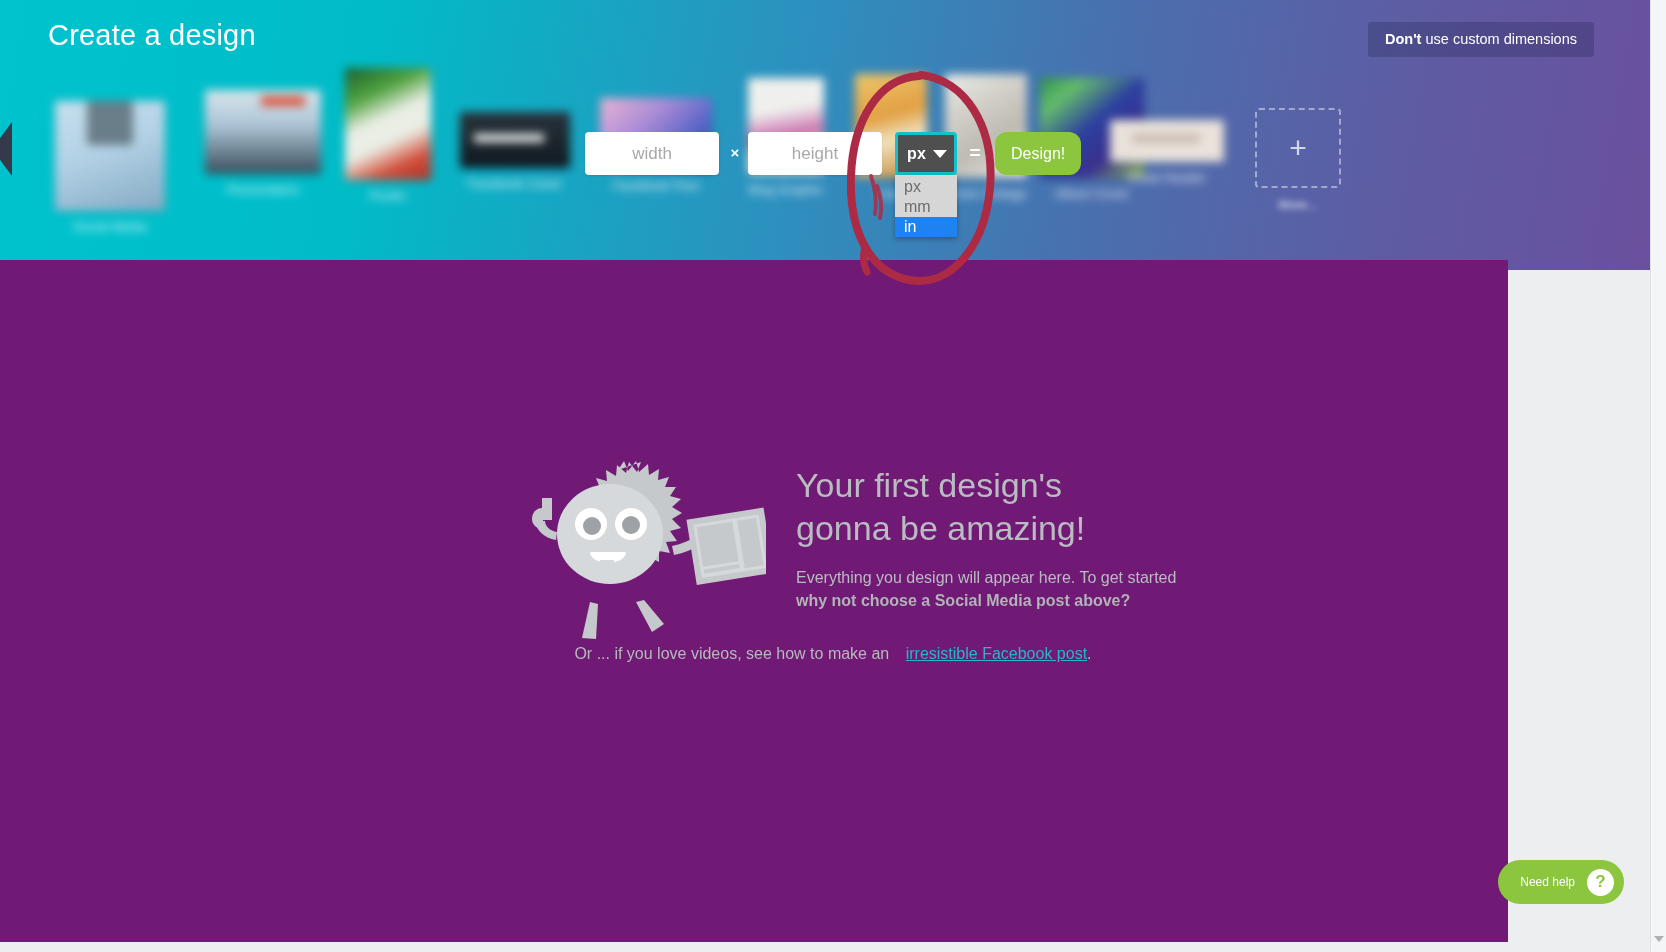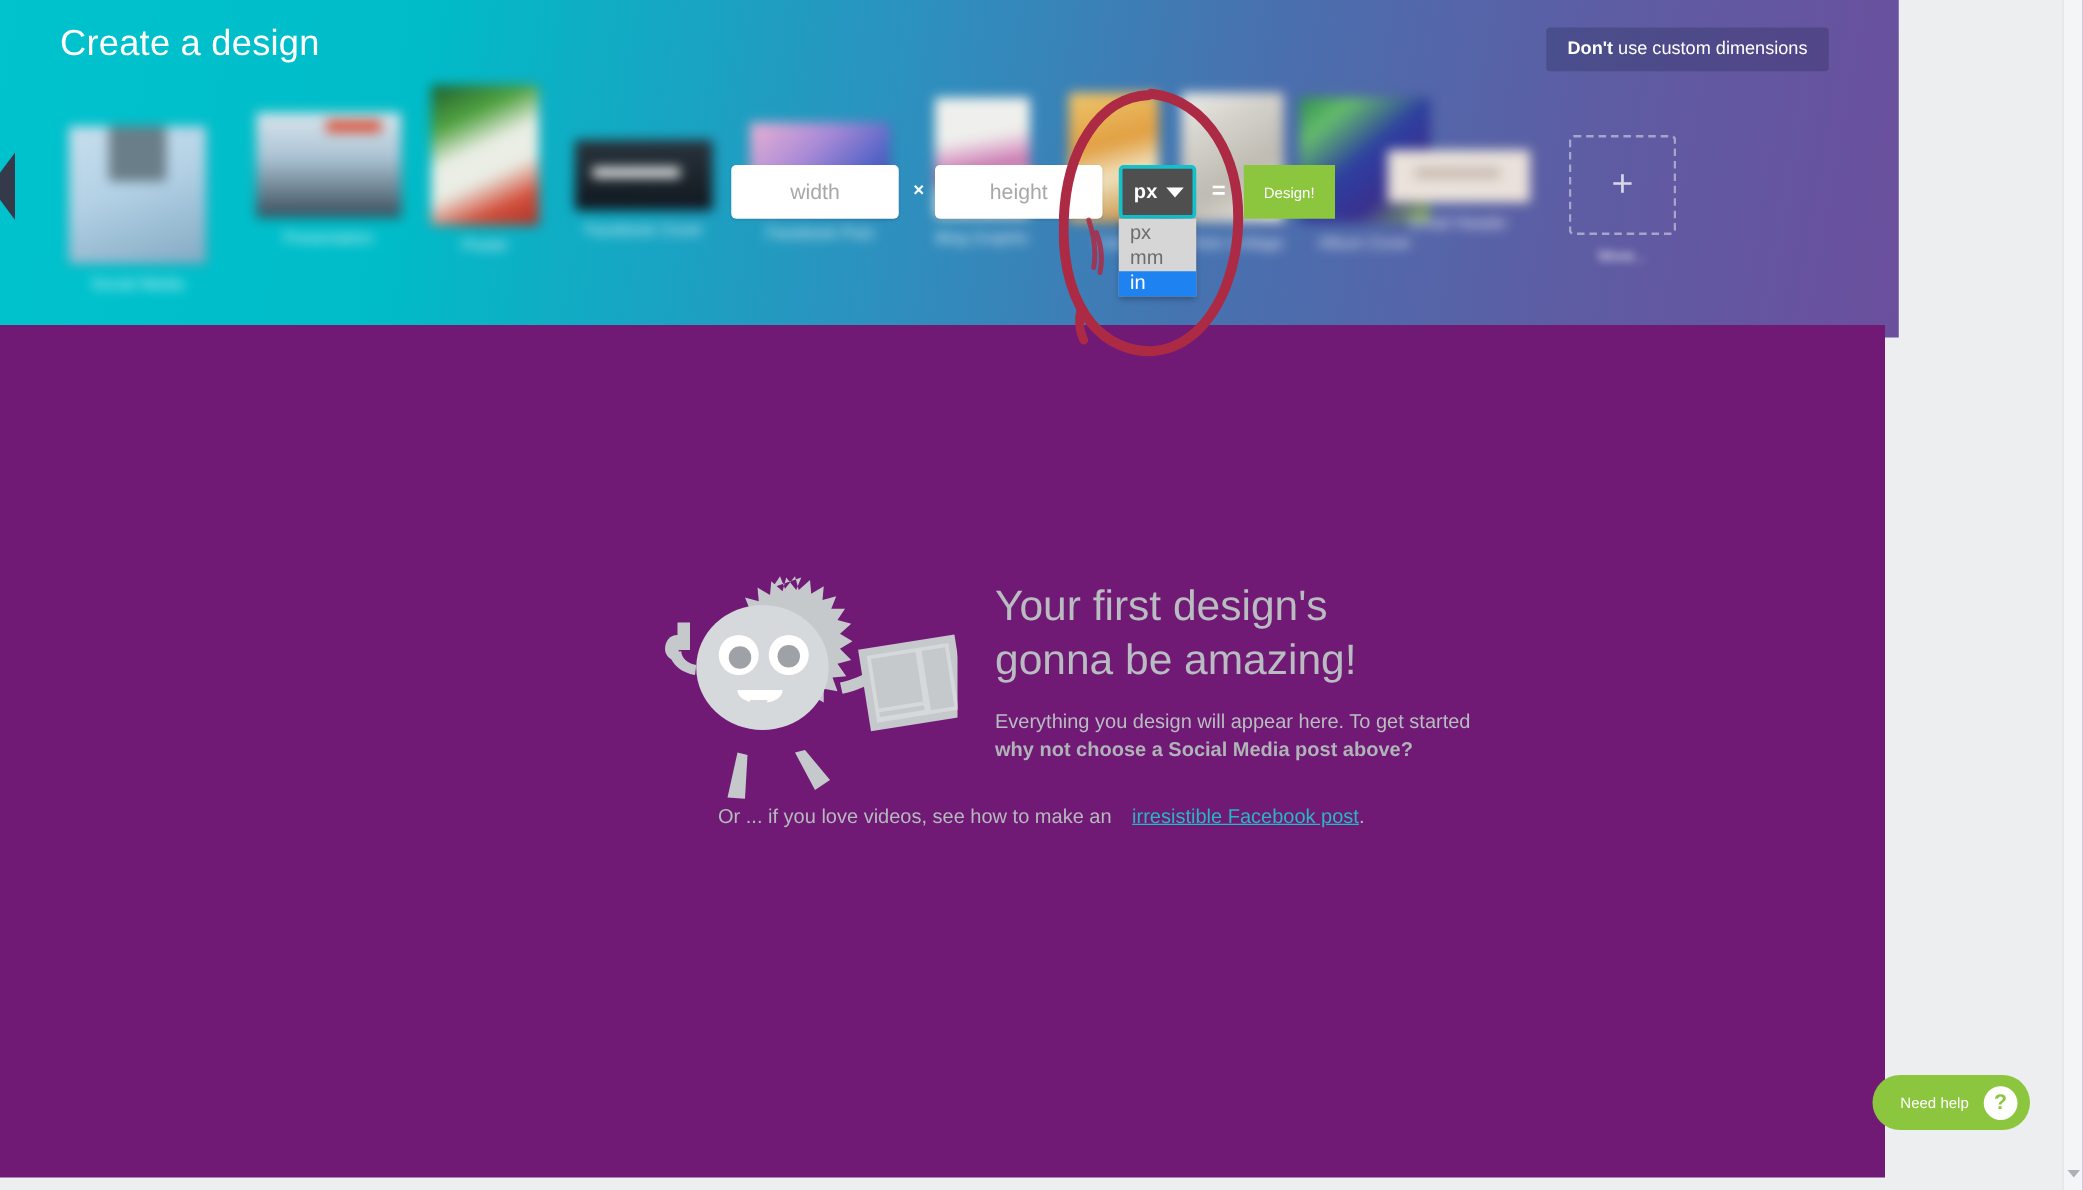--- a/index.html
+++ b/index.html
@@ -7,31 +7,31 @@
     width: 1666px; height: 952px;
     overflow: hidden;
     font-family: "Liberation Sans", sans-serif;
     background: #eceef0;
   }
   .page { position: relative; width: 1666px; height: 952px; }
 
   
   .header {
     position: absolute; left: 0; top: 0;
-    width: 1519px; height: 270px;
+    width: 1666px; height: 270px;
     background: linear-gradient(100deg, #00c3ce 0%, #00bcc8 22%, #2e8fbe 48%, #4a6fae 66%, #5d5da4 82%, #6b4f9d 100%);
     overflow: hidden;
   }
   .header-title {
     position: absolute; left: 48px; top: 19px;
     font-size: 29px; color: #ffffff; font-weight: 400;
     letter-spacing: .2px;
   }
   .no-custom-btn {
-    position: absolute; right: 56px; top: 22px;
+    position: absolute; right: 72px; top: 22px;
     background: rgba(28,30,70,.26);
     color: #ffffff; font-size: 14.5px;
     padding: 9px 17px 10px 17px;
     border-radius: 3px; border: none;
     cursor: pointer; white-space: nowrap;
   }
   .no-custom-btn b { font-weight: 700; }
 
   
   .carousel-prev {
@@ -133,22 +133,22 @@
     font-size: 15px; color: #ffffff; font-weight: 700;
   }
   .equals-sym {
     position: absolute; left: 966px; top: 10px;
     width: 18px; text-align: center;
     font-size: 19px; color: #ffffff; font-weight: 700;
   }
   .design-btn {
     position: absolute; left: 995px; top: 0;
     height: 43px; padding: 0 16px;
-    background: #8cc63e; border: none; border-radius: 0;
-    color: #ffffff; font-size: 12px; font-weight: 400;
+    background: #8cc63e; border: none; border-radius: 12px;
+    color: #ffffff; font-size: 16px; font-weight: 400;
     font-family: "Liberation Sans", sans-serif;
     cursor: pointer;
   }
 
   
   .unit-wrap { position: absolute; left: 895px; top: 0; }
   .unit-box {
     width: 62px; height: 43px;
     background: #4f4f4f;
     border: 3px solid #13c0cb;

